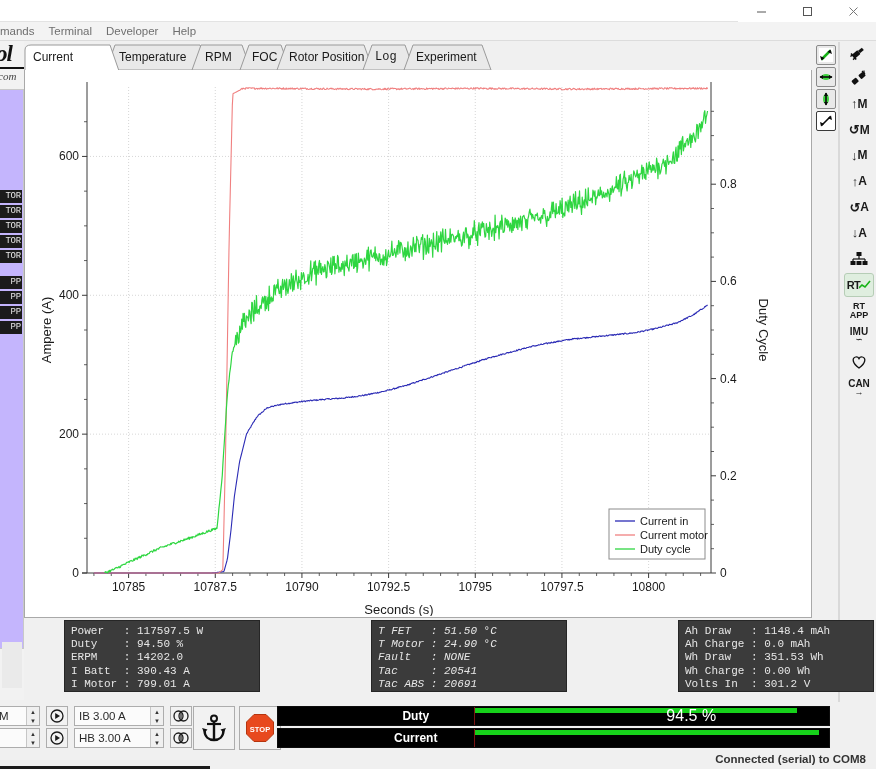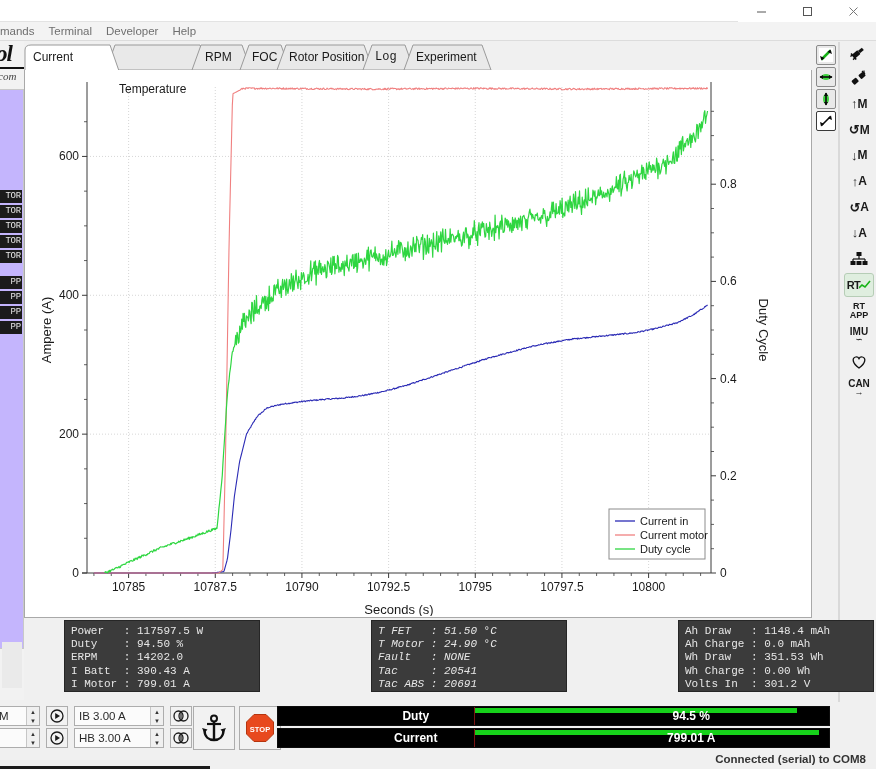--- a/index.html
+++ b/index.html
@@ -141,21 +141,21 @@
   }
 
   
   .gauge {
     position: relative; height: 20px; background: #000000; border: 1px solid #0d0d0d;
     overflow: hidden;
   }
   .gauge .fill { position: absolute; left: 0; top: 0; bottom: 0; background: #16d11a; }
   .gauge .gtext {
     position: absolute; inset: 0; display: flex; align-items: center; justify-content: center;
-    color: #ffffff; font-size: 12px; font-weight: bold; z-index: 3;
+    color: #ffffff; font-size: 16px; font-weight: normal; z-index: 3;
   }
   .gauge .gname {
     position: absolute; left: 0; top: 0; bottom: 0; width: 50%;
     display: flex; align-items: center; justify-content: center;
     color: #ffffff; font-size: 12px; font-weight: bold; z-index: 3;
   }
   .gauge .tick { position: absolute; top: 0; bottom: 0; width: 1px; background: #7a1414; z-index: 2; }
 
   
   .statusbar {
@@ -230,21 +230,21 @@
       <path d="M216,26 L225,1 L257,1 L266,26 Z" fill="#e9e9e9" stroke="#9a9a9a" stroke-width="1"></path>
       <path d="M253,26 L262,1 L340,1 L349,26 Z" fill="#e9e9e9" stroke="#9a9a9a" stroke-width="1"></path>
       <path d="M339,26 L348,1 L381,1 L390,26 Z" fill="#e9e9e9" stroke="#9a9a9a" stroke-width="1"></path>
       <path d="M380,26 L389,1 L458,1 L467,26 Z" fill="#e9e9e9" stroke="#9a9a9a" stroke-width="1"></path>
 
       <path d="M1,27 L1,6 Q1,1 7,1 L86,1 L95,27 Z" fill="#ffffff" stroke="#9a9a9a" stroke-width="1"></path>
       <line x1="0" y1="26.5" x2="788" y2="26.5" stroke="#a9a9a9" stroke-width="1"></line>
       <line x1="2" y1="26.5" x2="86" y2="26.5" stroke="#ffffff" stroke-width="2"></line>
     </svg>
     <div class="tab-label" style="position:absolute;left:9px;top:6px;">Current</div>
-    <div class="tab-label" style="position:absolute;left:95px;top:6px;margin-top:32px;">Temperature</div>
+    <div class="tab-label" style="position:absolute;left:95px;top:6px;">Temperature</div>
     <div class="tab-label" style="position:absolute;left:181px;top:6px;">RPM</div>
     <div class="tab-label" style="position:absolute;left:228px;top:6px;">FOC</div>
     <div class="tab-label" style="position:absolute;left:265px;top:6px;">Rotor Position</div>
     <div class="tab-label" style="position:absolute;left:351px;top:6px;font-family:Liberation Mono, monospace;">Log</div>
     <div class="tab-label" style="position:absolute;left:392px;top:6px;">Experiment</div>
   </div>
 
   <div class="chartpanel">
     <svg class="plot-svg" id="plot" width="786" height="546" viewBox="0 0 786 546">
         <rect x="0" y="0" width="786" height="546" fill="#ffffff"></rect>
@@ -584,21 +584,20 @@
     <div class="gauge" style="position:absolute;left:277px;top:4px;width:553px;">
       <div class="fill" id="gfill0" style="width: 58.5%; left: 35.7%; height: 5px; top: 1px; bottom: auto;"></div>
       <div class="tick" id="gtick0" style="left: 35.5%;"></div>
       <div class="gname">Duty</div>
       <div class="gtext" style="left:50%;width:50%;">94.5 %</div>
     </div>
     <div class="gauge" style="position:absolute;left:277px;top:26px;width:553px;">
       <div class="fill" id="gfill1" style="width: 62.5%; left: 35.7%; height: 5px; top: 1px; bottom: auto;"></div>
       <div class="tick" id="gtick1" style="left: 35.5%;"></div>
       <div class="gname">Current</div>
-      <div class="gtext" style="left:50%;width:50%;">799.01 A</div>
     </div>
   </div>
 
   <div class="statusbar">
     <div class="status-text">Connected (serial) to COM8</div>
     <div class="accent"></div>
   </div>
 
 </div>
 

